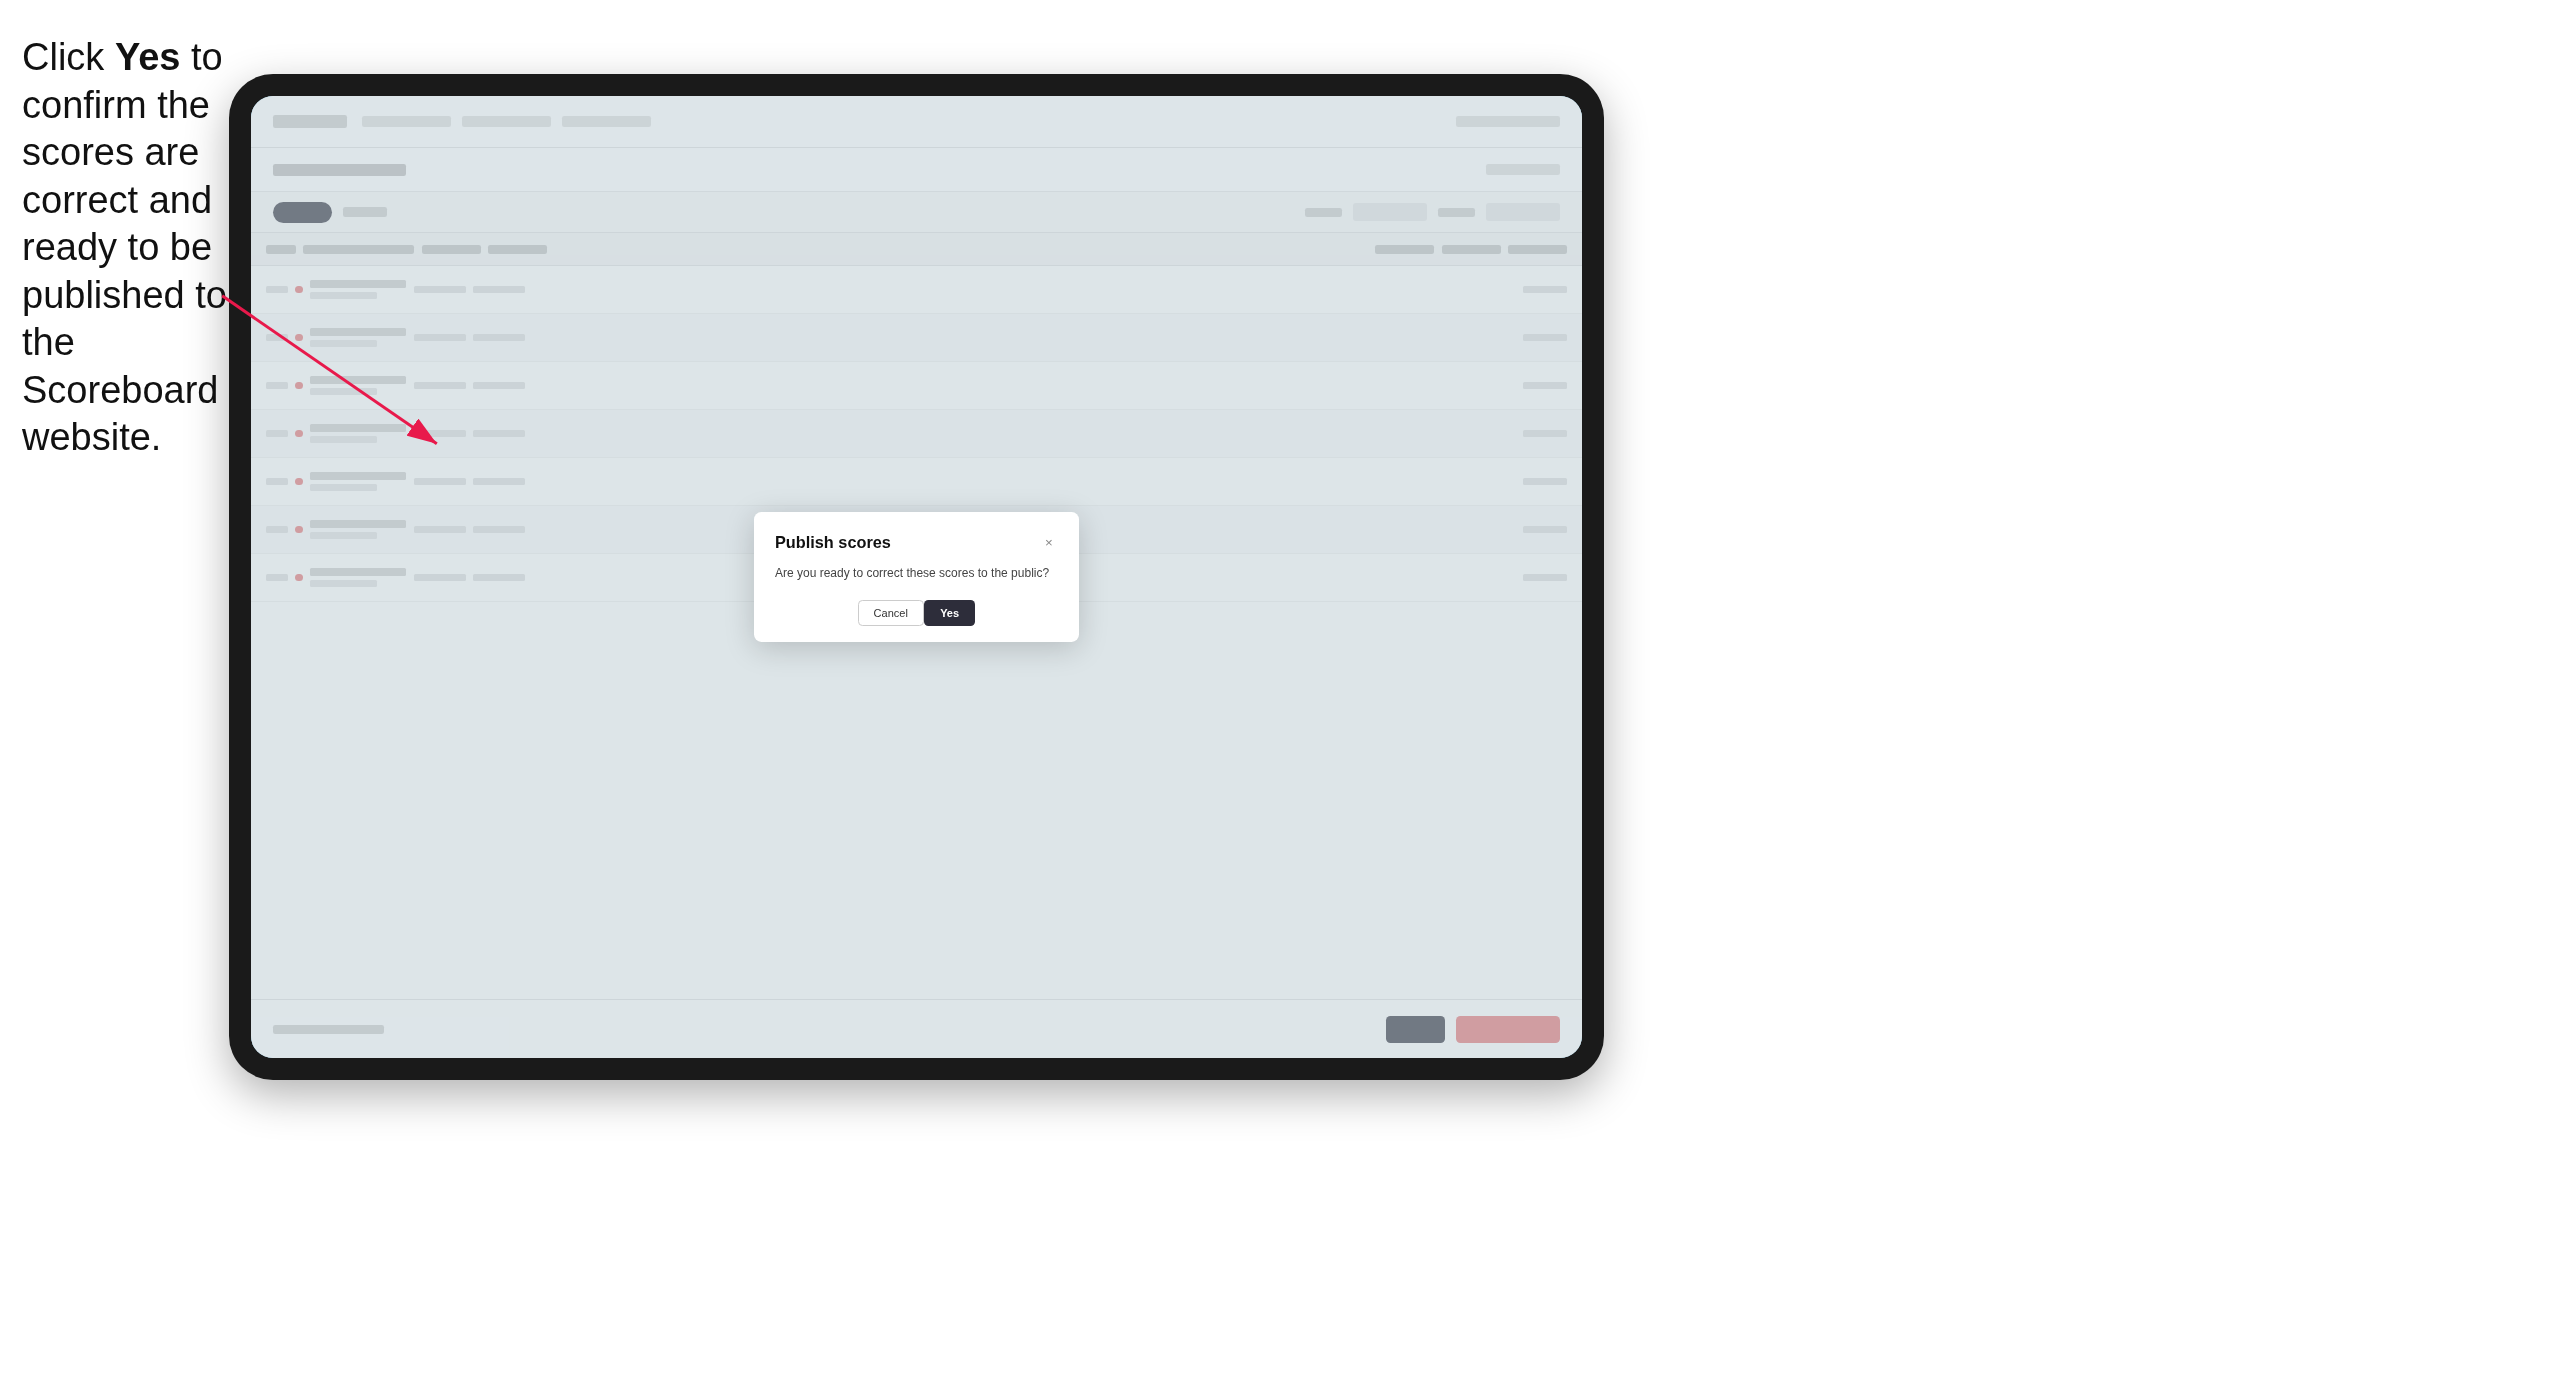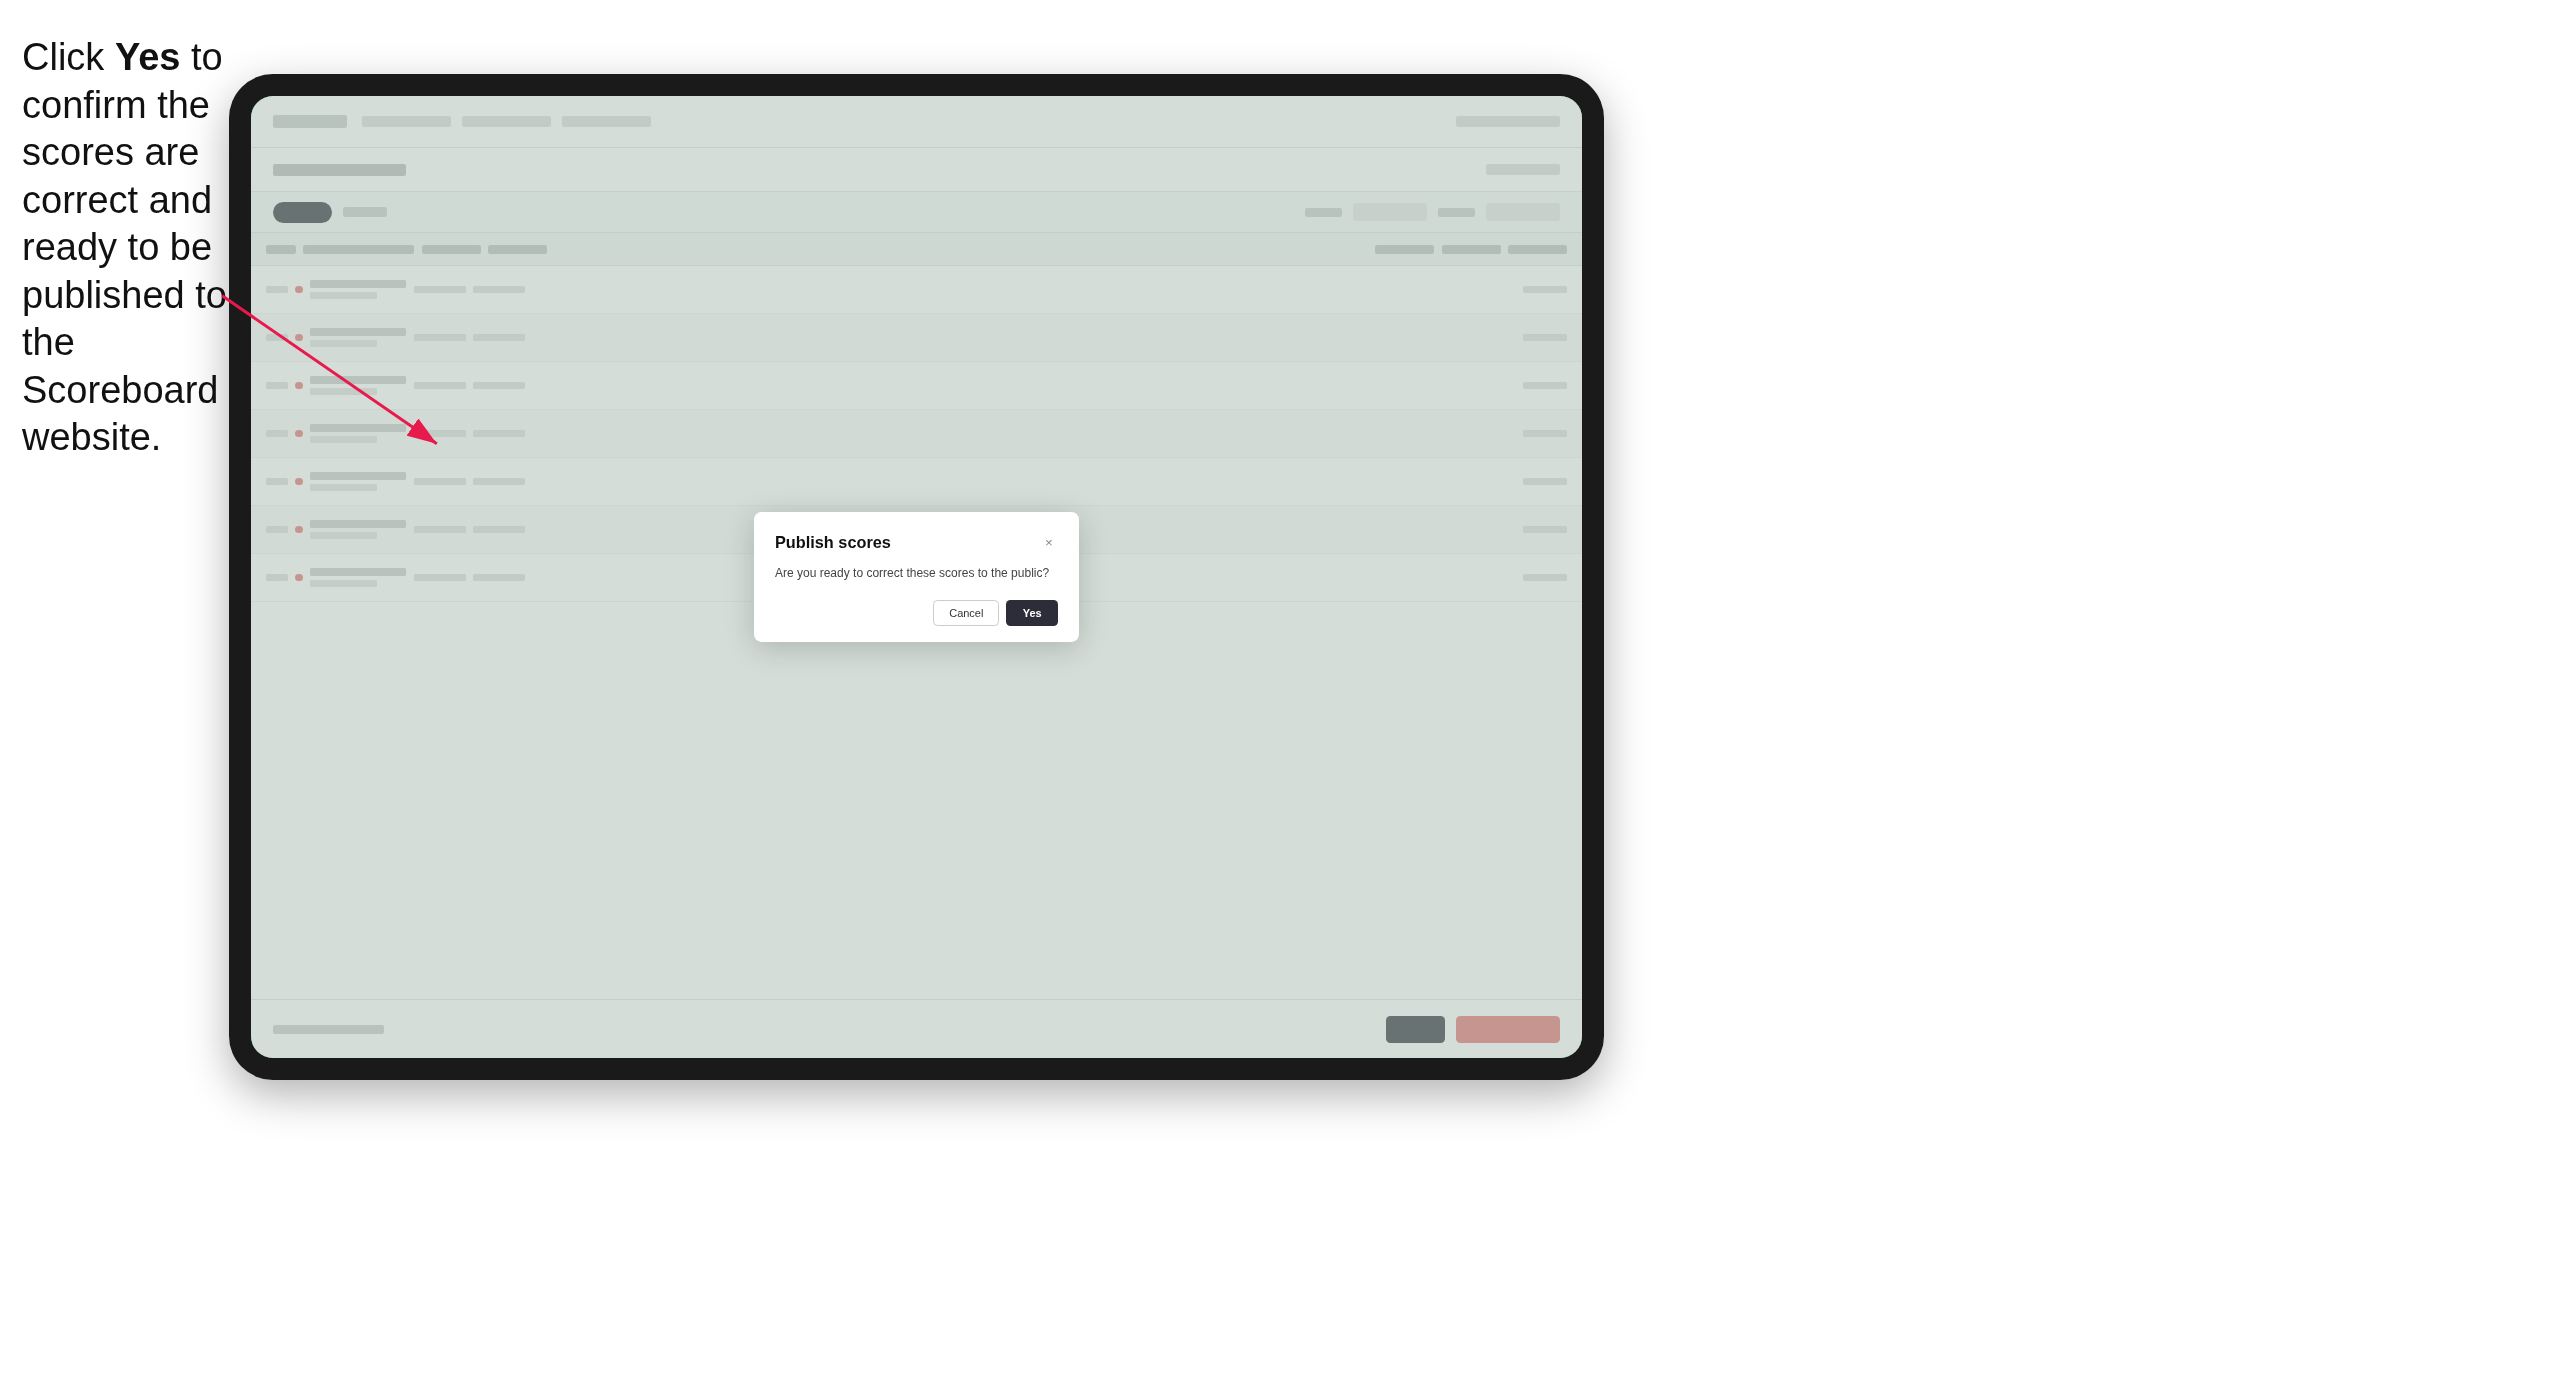--- a/index.html
+++ b/index.html
@@ -36,21 +36,21 @@
       height: 1006px;
       background: #1a1a1a;
       border-radius: 44px;
       padding: 22px;
       box-shadow: 0 15px 44px rgba(0,0,0,0.3);
     }
 
     .tablet-screen {
       width: 100%;
       height: 100%;
-      background: #15803d;
+      background: #7dd3fc;
       border-radius: 22px;
       overflow: hidden;
       position: relative;
     }
 
     
     .app-bg {
       position: absolute;
       top: 0; left: 0; right: 0; bottom: 0;
       background: #fff;
@@ -330,22 +330,22 @@
 
     .modal-body {
       font-size: 12px;
       color: #444;
       margin-bottom: 18px;
       line-height: 1.5;
     }
 
     .modal-footer {
       display: flex;
-      justify-content: flex-end;
-      gap: 7px;
+      justify-content: center;
+      gap: 0;
     }
 
     .modal-cancel-btn {
       padding: 6px 15px;
       border: 0.7px solid #ccc;
       background: #fff;
       border-radius: 4.4px;
       font-size: 11px;
       color: #333;
       cursor: pointer;

